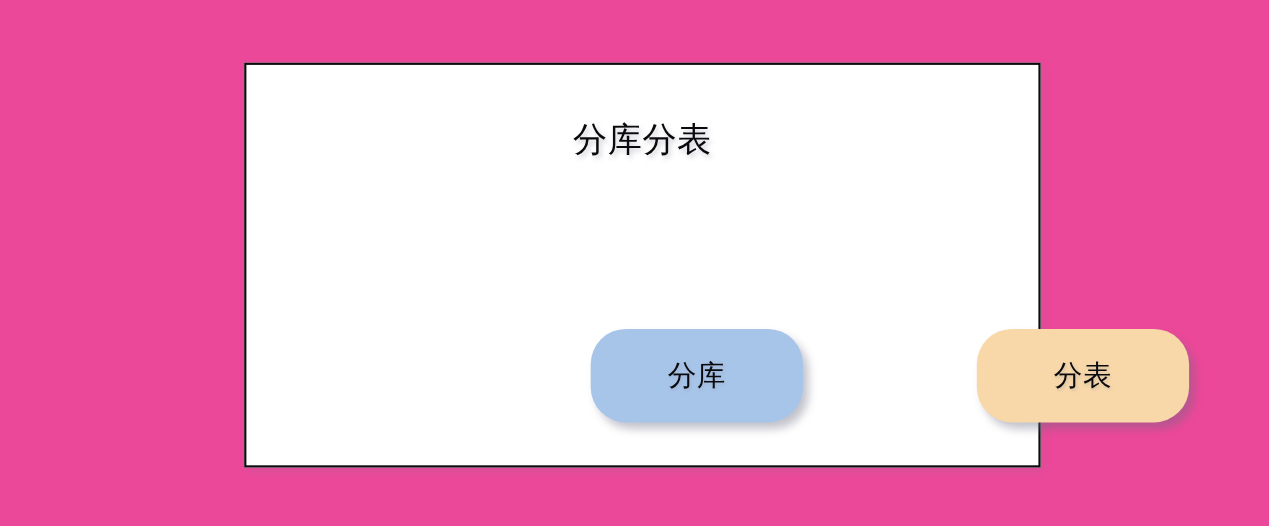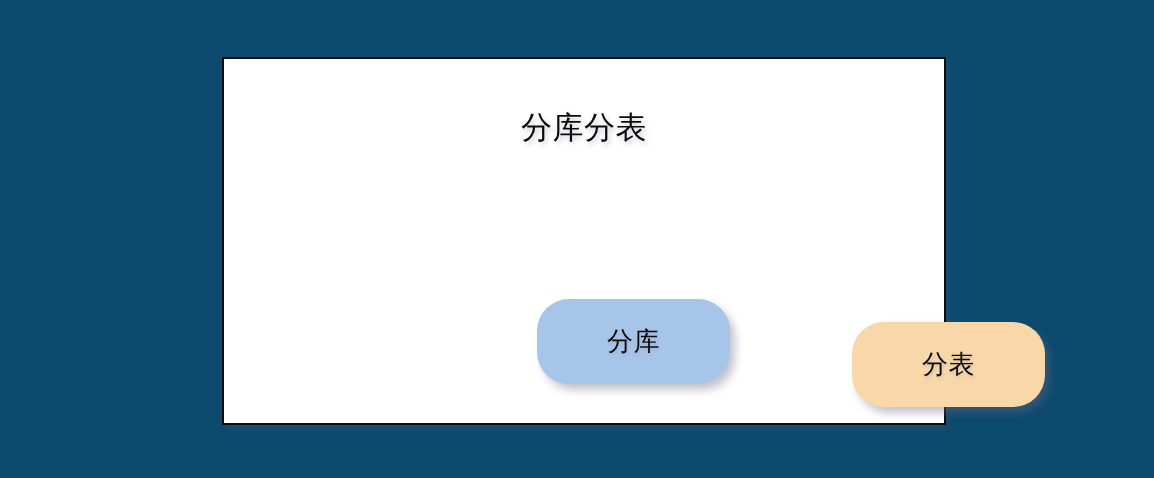--- a/index.html
+++ b/index.html
@@ -11,21 +11,21 @@
 
   body {
     font-family: "DejaVu Sans", "Liberation Sans", sans-serif;
     -webkit-font-smoothing: antialiased;
   }
 
   #canvas {
     position: relative;
     width: 1154px;
     height: 478px;
-    background: #0c4a6e;
+    background: #ec4899;
     overflow: hidden;
   }
 
   
   .container-box {
     position: absolute;
     left: 222px;
     top: 57px;
     width: 720px;
     height: 364px;
@@ -72,24 +72,23 @@
     text-shadow: 1px 2px 3px rgba(150, 150, 170, 0.35);
   }
 
   #node-shard-db {
     left: 313px;
     top: 240px;
     background: #a7c4e9;
   }
 
   #node-shard-table {
-    left: 628px;
+    left: 664px;
     top: 240px;
     background: #f8d7a9;
-    margin-top: 23px;
   }
 </style>
 </head>
 <body>
 
 <div id="canvas">
 
   <div class="container-box">
 
     <div class="diagram-title">分库分表</div>

